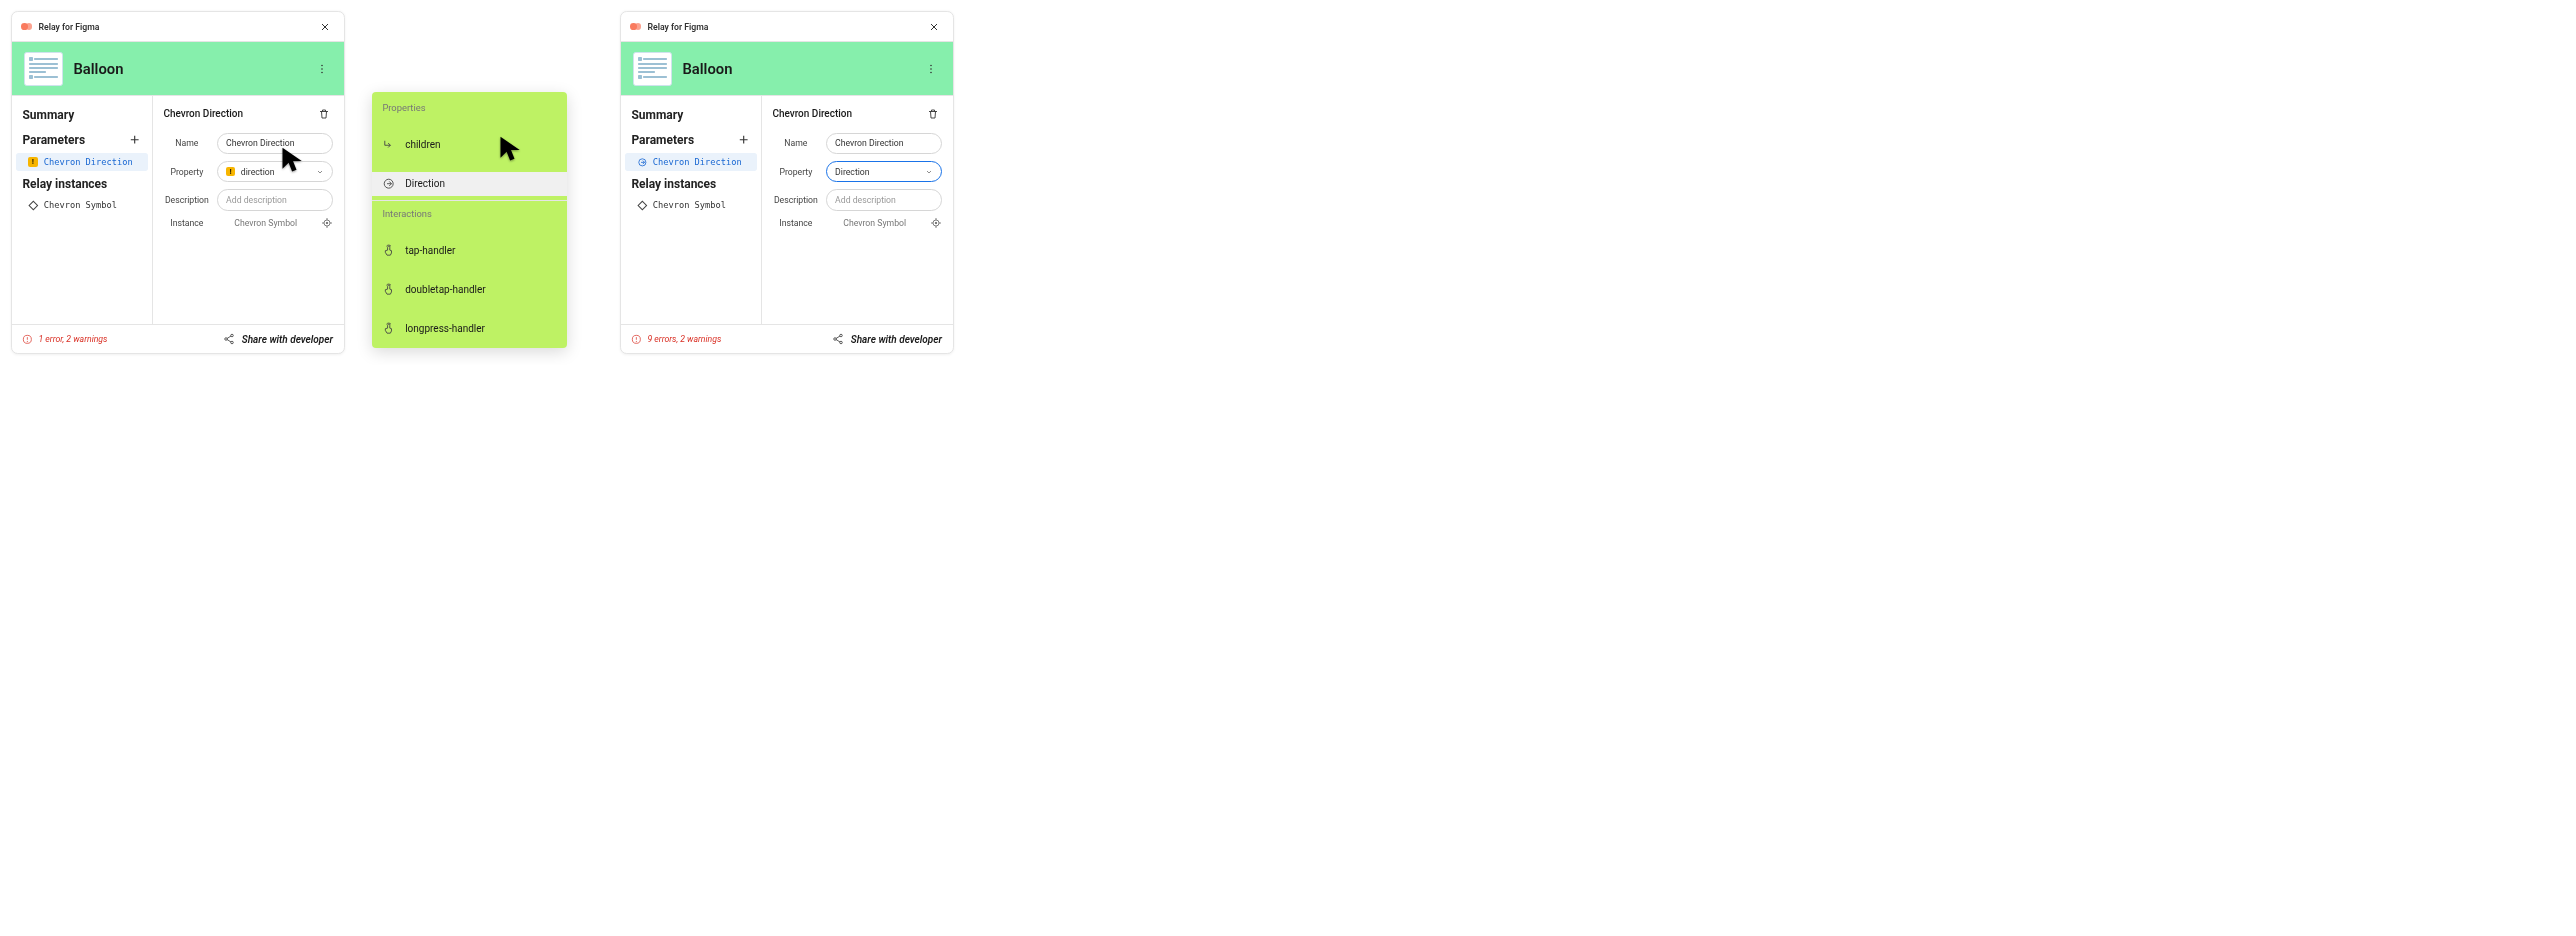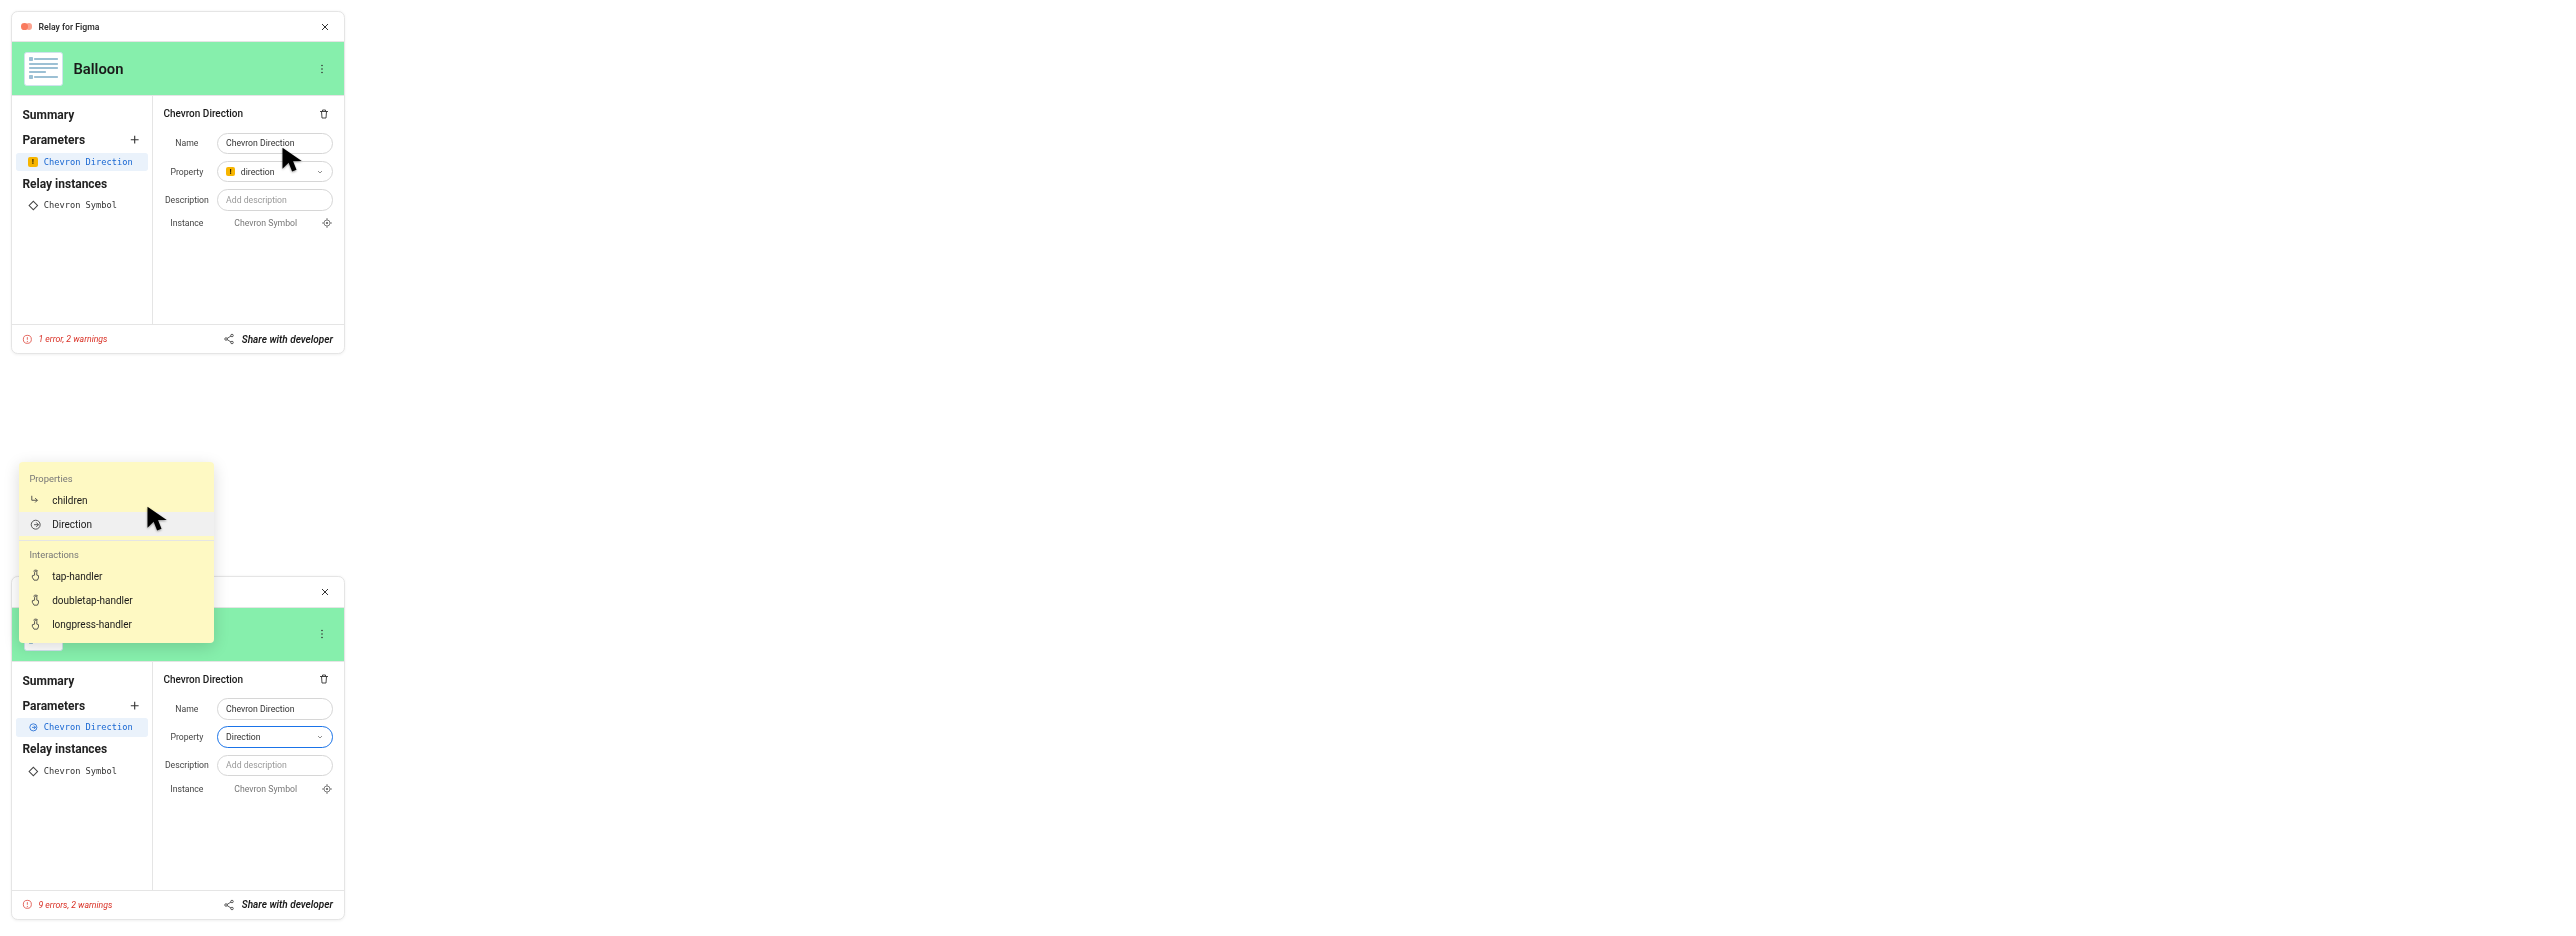--- a/index.html
+++ b/index.html
@@ -10,21 +10,20 @@
     background: #fff;
     color: #1a1a1a;
     font-size: 9.4px;
   }
 
   .stage {
     display: flex;
     align-items: flex-start;
     gap: 27px;
     padding: 10.7px;
-    flex-direction: column;
   }
 
   
   .panel {
     width: 334px;
     border: 0.7px solid #e5e5e5;
     border-radius: 6.7px;
     box-shadow: 0 0.7px 2.7px rgba(0,0,0,0.06);
     display: flex;
     flex-direction: column;
@@ -232,39 +231,40 @@
   .arrow {
     margin-top: 148px;
     width: 54px;
     display:flex; align-items:center; justify-content:center;
   }
   .arrow svg { width: 60px; height: 20px; stroke:#333; stroke-width:3; fill:none; }
 
   .popover {
     position: absolute;
     top: 81px;
-    left: 8px;
+    left: 0;
     width: 195px;
-    background: #fef9c3;
+    background: #bef264;
     border-radius: 4px;
     box-shadow: 0 4px 16px rgba(0,0,0,0.15);
     padding: 6.7px 0;
     z-index: 5;
   }
   .pop-group-title {
     padding: 4px 10.7px;
     color: #777;
     font-size: 9.4px;
   }
   .pop-item {
     display: flex;
     align-items: center;
     gap: 9.4px;
     padding: 5.4px 10.7px;
     font-size: 10px;
+    margin-top: 15px;
   }
   .pop-item.hover { background: #f0f0f0; }
   .pop-sep { height:0.7px; background:#e5e5e5; margin:4px 0; }
   .pop-item .pico { width:13.4px; height:13.4px; display:flex;align-items:center;justify-content:center; }
   .pop-item .pico svg { width:13.4px; height:13.4px; stroke:#444; stroke-width:1.6; fill:none;}
 
   
   .cursor {
     position: absolute;
     width: 28px; height: 28px;

